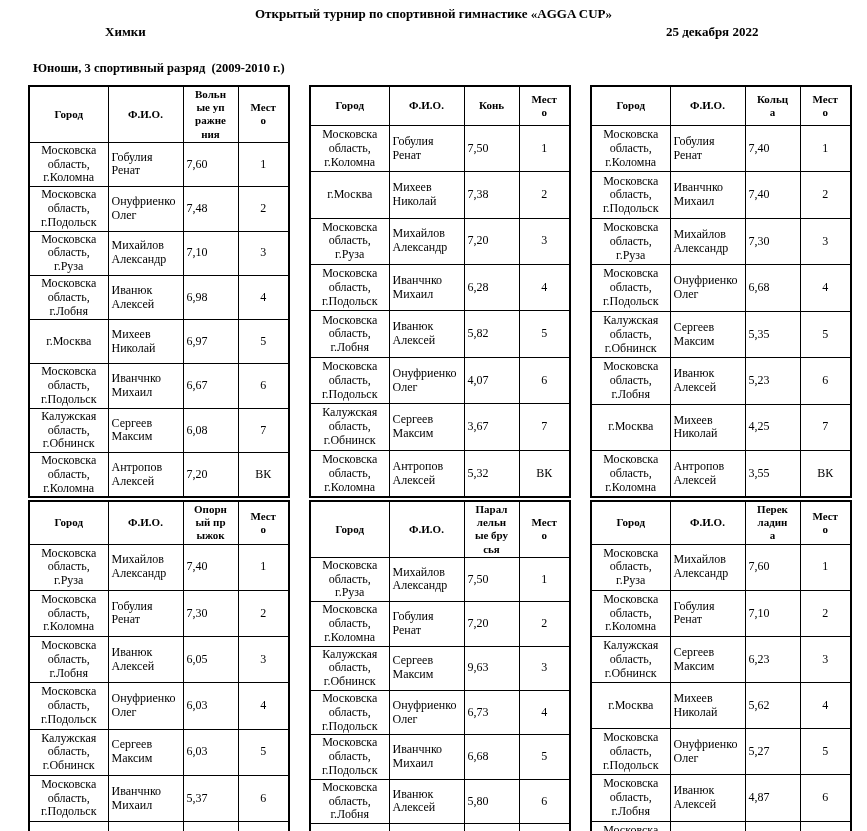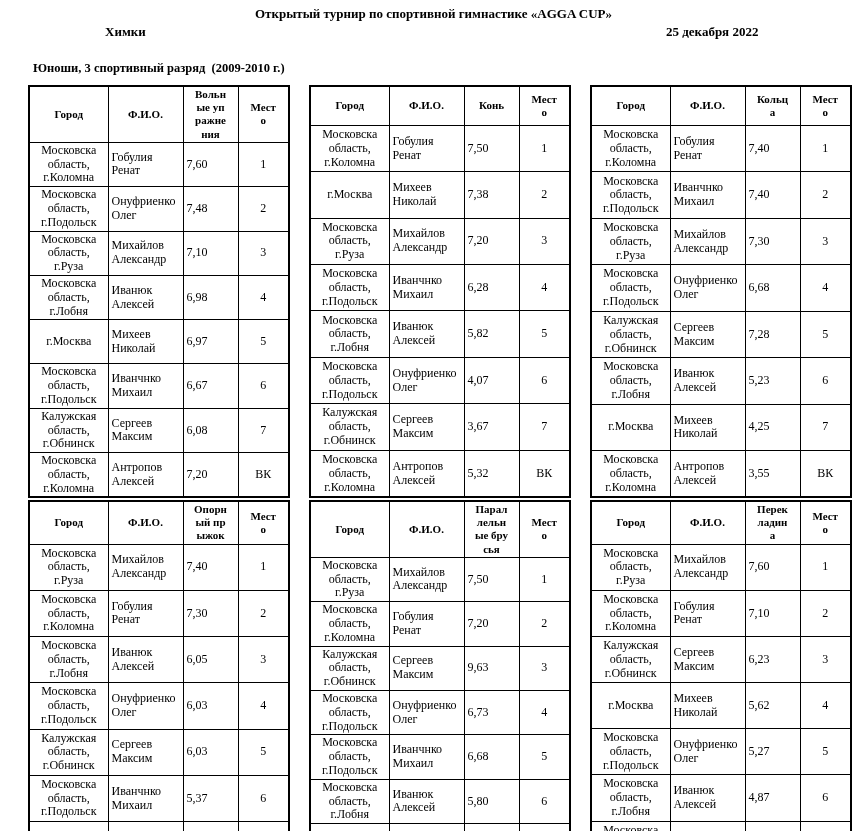--- a/index.html
+++ b/index.html
@@ -288,21 +288,21 @@
 г.Подольск</td>
             <td class="cell-name">Онуфриенко Олег</td>
             <td class="cell-score">6,68</td>
             <td class="cell-place">4</td>
           </tr>
           <tr>
             <td class="cell-city">Калужская
 область,
 г.Обнинск</td>
             <td class="cell-name">Сергеев Максим</td>
-            <td class="cell-score">7,28</td>
+            <td class="cell-score">5,35</td>
             <td class="cell-place">5</td>
           </tr>
           <tr>
             <td class="cell-city">Московска
 область,
 г.Лобня</td>
             <td class="cell-name">Иванюк Алексей</td>
             <td class="cell-score">5,23</td>
             <td class="cell-place">6</td>
           </tr>

